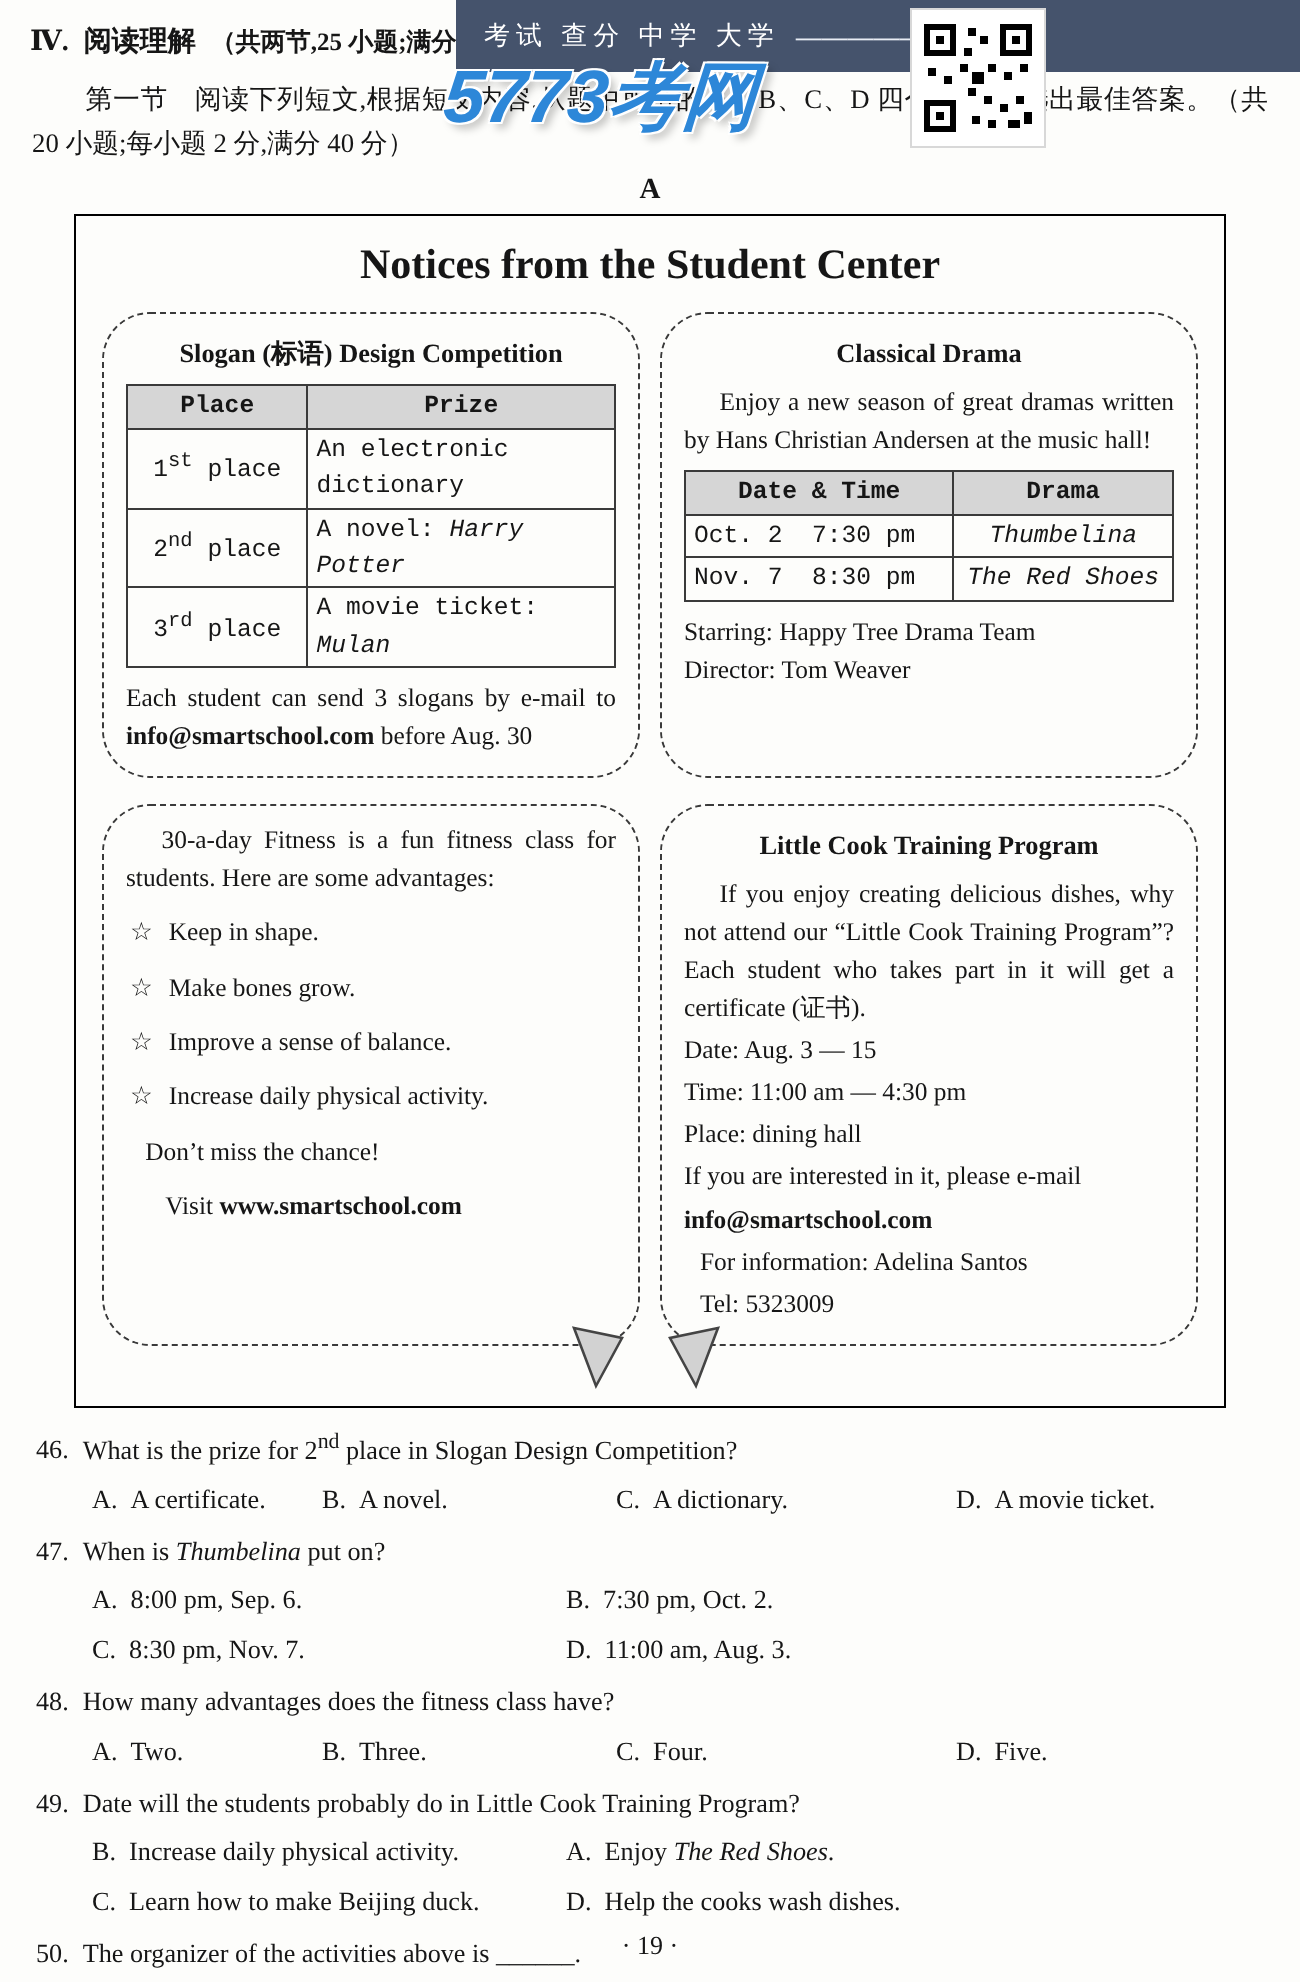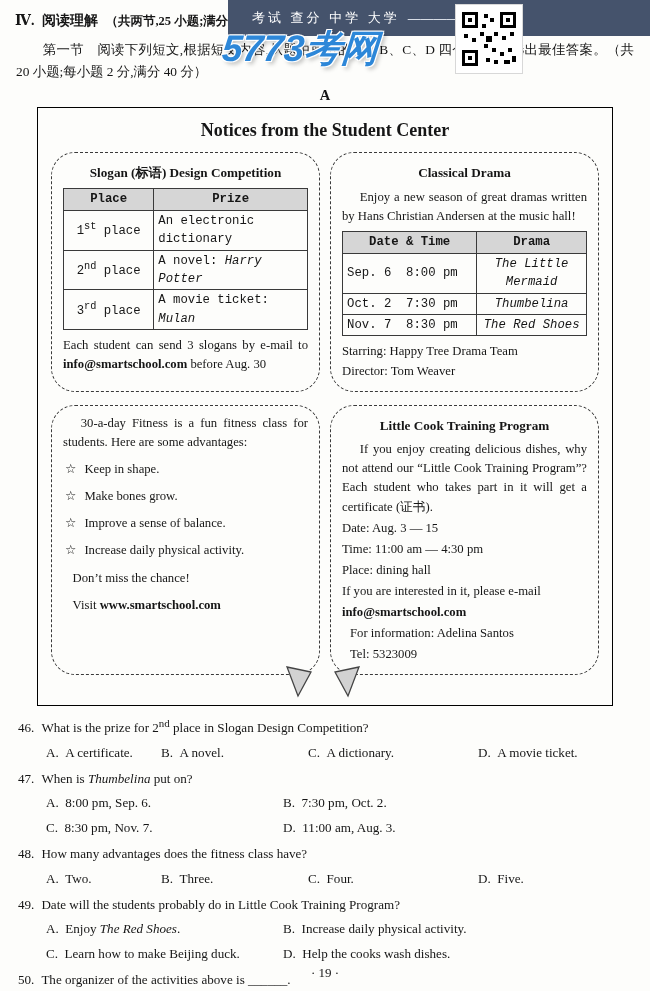--- a/index.html
+++ b/index.html
@@ -8,21 +8,21 @@
     position:relative; width:650px; height:991px; margin:0 auto;
     background:#fdfdfb; color:#161616; overflow:hidden;
     font-family:"Liberation Serif","DejaVu Serif",serif;
   }
 
   
   .banner {
     position:absolute; left:228px; top:0; width:422px; height:36px;
     background:#45536c; color:#fff; z-index:1;
     font-family:"Liberation Sans","DejaVu Sans",sans-serif; font-size:13px;
-    display:flex; align-items:center; padding-left:24px; letter-spacing:3px;
+    display:flex; align-items:center; padding-left:14px; letter-spacing:3px;
   }
   .banner-rule { margin-left:8px; letter-spacing:0; color:#e8ecf4; }
   .qr {
     position:absolute; left:455px; top:4px; width:68px; height:70px;
     background:#fff; z-index:2; display:flex; align-items:center; justify-content:center;
     border:1px solid #d8d8d8;
   }
   .watermark {
     position:absolute; left:222px; top:24px; z-index:3;
     font-family:"Liberation Sans","DejaVu Sans",sans-serif;
@@ -38,39 +38,39 @@
   .hdr .paren { font-size:12.5px; }
   .instr { margin:9px 16px 0; font-size:13.4px; line-height:1.62; text-indent:2em; text-align:justify; }
   .instr .part-label { margin-right:1em; }
   .passage-label { text-align:center; font-weight:bold; font-size:14.5px; margin:5px 0 3px; }
 
   
   .board {
     width:576px; margin:0 auto; border:1.5px solid #000;
     padding:10px 13px 30px; position:relative;
   }
-  .board-title { text-align:center; font-weight:bold; font-size:18px; margin:2px 0 11px; }
+  .board-title { text-align:center; font-weight:bold; font-size:21px; margin:2px 0 11px; }
   .grid { display:grid; grid-template-columns:1fr 1fr; column-gap:10px; row-gap:13px; }
   .notice {
     border:1.5px dashed #3a3a3a; border-radius:24px;
     padding:8px 11px 10px; font-size:12.7px; line-height:1.5;
   }
   .n-title { text-align:center; font-weight:bold; font-size:13.2px; margin:2px 0 5px; }
   .n-p { text-align:justify; }
   .indent { text-indent:1.4em; }
   table.nt { width:100%; border-collapse:collapse; margin:5px 0 6px; }
   .nt th, .nt td { border:1px solid #3a3a3a; padding:1px 4px; font-size:12.3px;font-family:Liberation Mono, monospace; }
   .nt th { background:#d6d6d6; text-align:center; font-weight:bold; }
   .c { text-align:center; }
   .w-place { width:37%; }
   .w-date { width:55%; }
   .bold { font-weight:bold; }
   .fit-item { display:flex; gap:8px; margin:8px 0 0 2px; }
   .fit-close { margin:9px 0 0 2px; text-indent:0.6em; }
-  .fit-visit { margin:8px 0 0 2px; text-indent:0.6em; }
+  .fit-visit { margin:8px 0 0 12px; text-indent:0.6em; }
   .cook-line { margin-top:2px; }
   .cook-ind { margin-left:8px; }
   .tail { position:absolute; bottom:2px; }
   .tail-left { left:246px; }
   .tail-right { left:294px; }
 
   
   .questions { margin:10px 18px 0; font-size:13.1px; line-height:1.45; }
   .q { margin-top:7px; }
   .qnum { margin-right:7px; }
@@ -178,24 +178,20 @@
       <div class="notice">
         <div class="n-title">Classical Drama</div>
         <p class="n-p indent">Enjoy a new season of great dramas written by Hans Christian Andersen at the music hall!</p>
         <table class="nt">
           <tbody>
               <tr>
             <th class="w-date">Date &amp; Time</th>
             <th>Drama</th>
           </tr>
           <tr>
-            <td>Sep. 6&nbsp;&nbsp;8:00 pm</td>
-            <td class="c"><i>The Little Mermaid</i></td>
-          </tr>
-          <tr>
             <td>Oct. 2&nbsp;&nbsp;7:30 pm</td>
             <td class="c"><i>Thumbelina</i></td>
           </tr>
           <tr>
             <td>Nov. 7&nbsp;&nbsp;8:30 pm</td>
             <td class="c"><i>The Red Shoes</i></td>
           </tr>
         </tbody>
           </table>
         <div>Starring: Happy Tree Drama Team</div>
@@ -278,22 +274,22 @@
         <span class="o1">A.&nbsp;&nbsp;Two.</span>
         <span class="o2">B.&nbsp;&nbsp;Three.</span>
         <span class="o3">C.&nbsp;&nbsp;Four.</span>
         <span class="o4">D.&nbsp;&nbsp;Five.</span>
       </div>
     </div>
 
     <div class="q">
       <span class="qnum">49.</span><span>Date will the students probably do in Little Cook Training Program?</span>
       <div class="opts2">
+        <span>B.&nbsp;&nbsp;Increase daily physical activity.</span>
         <span><span>A.&nbsp;&nbsp;Enjoy </span><i>The Red Shoes</i><span>.</span></span>
-        <span>B.&nbsp;&nbsp;Increase daily physical activity.</span>
         <span>C.&nbsp;&nbsp;Learn how to make Beijing duck.</span>
         <span>D.&nbsp;&nbsp;Help the cooks wash dishes.</span>
       </div>
     </div>
 
     <div class="q">
       <span class="qnum">50.</span><span>The organizer of the activities above is ______.</span>
       <div class="opts2">
         <span>A.&nbsp;&nbsp;the Student Center</span>
         <span>B.&nbsp;&nbsp;Tom Weaver</span>

